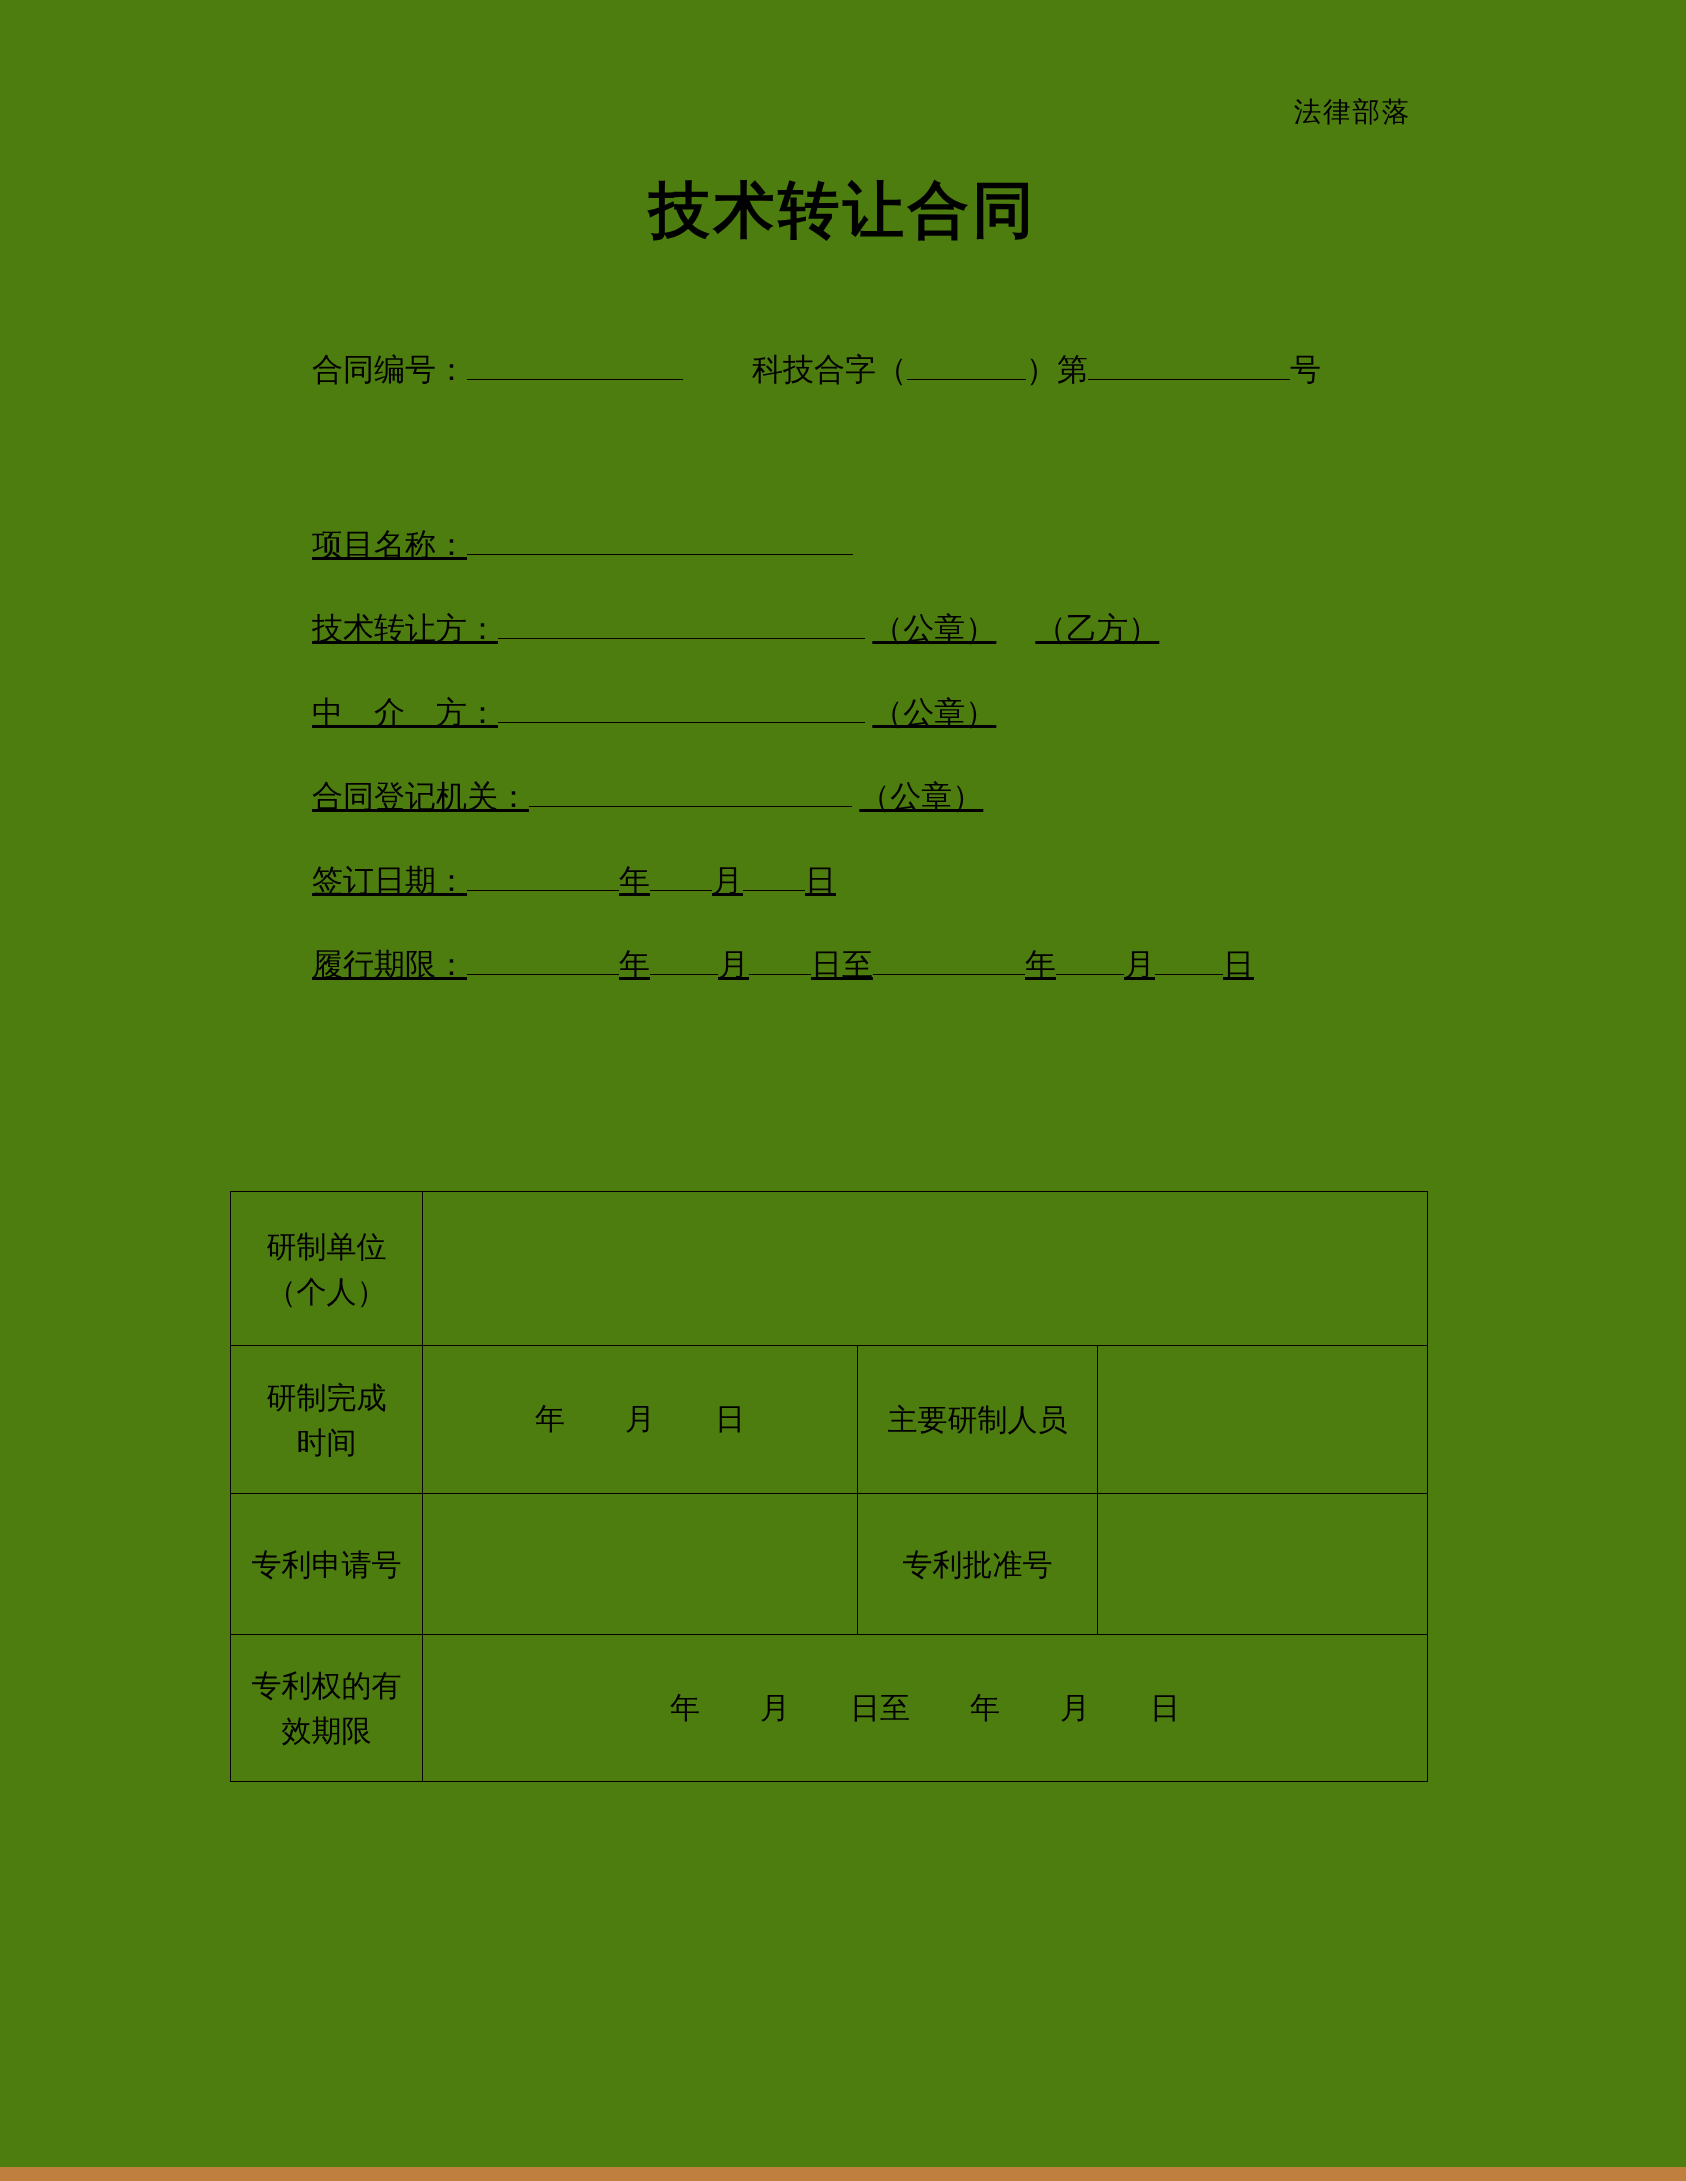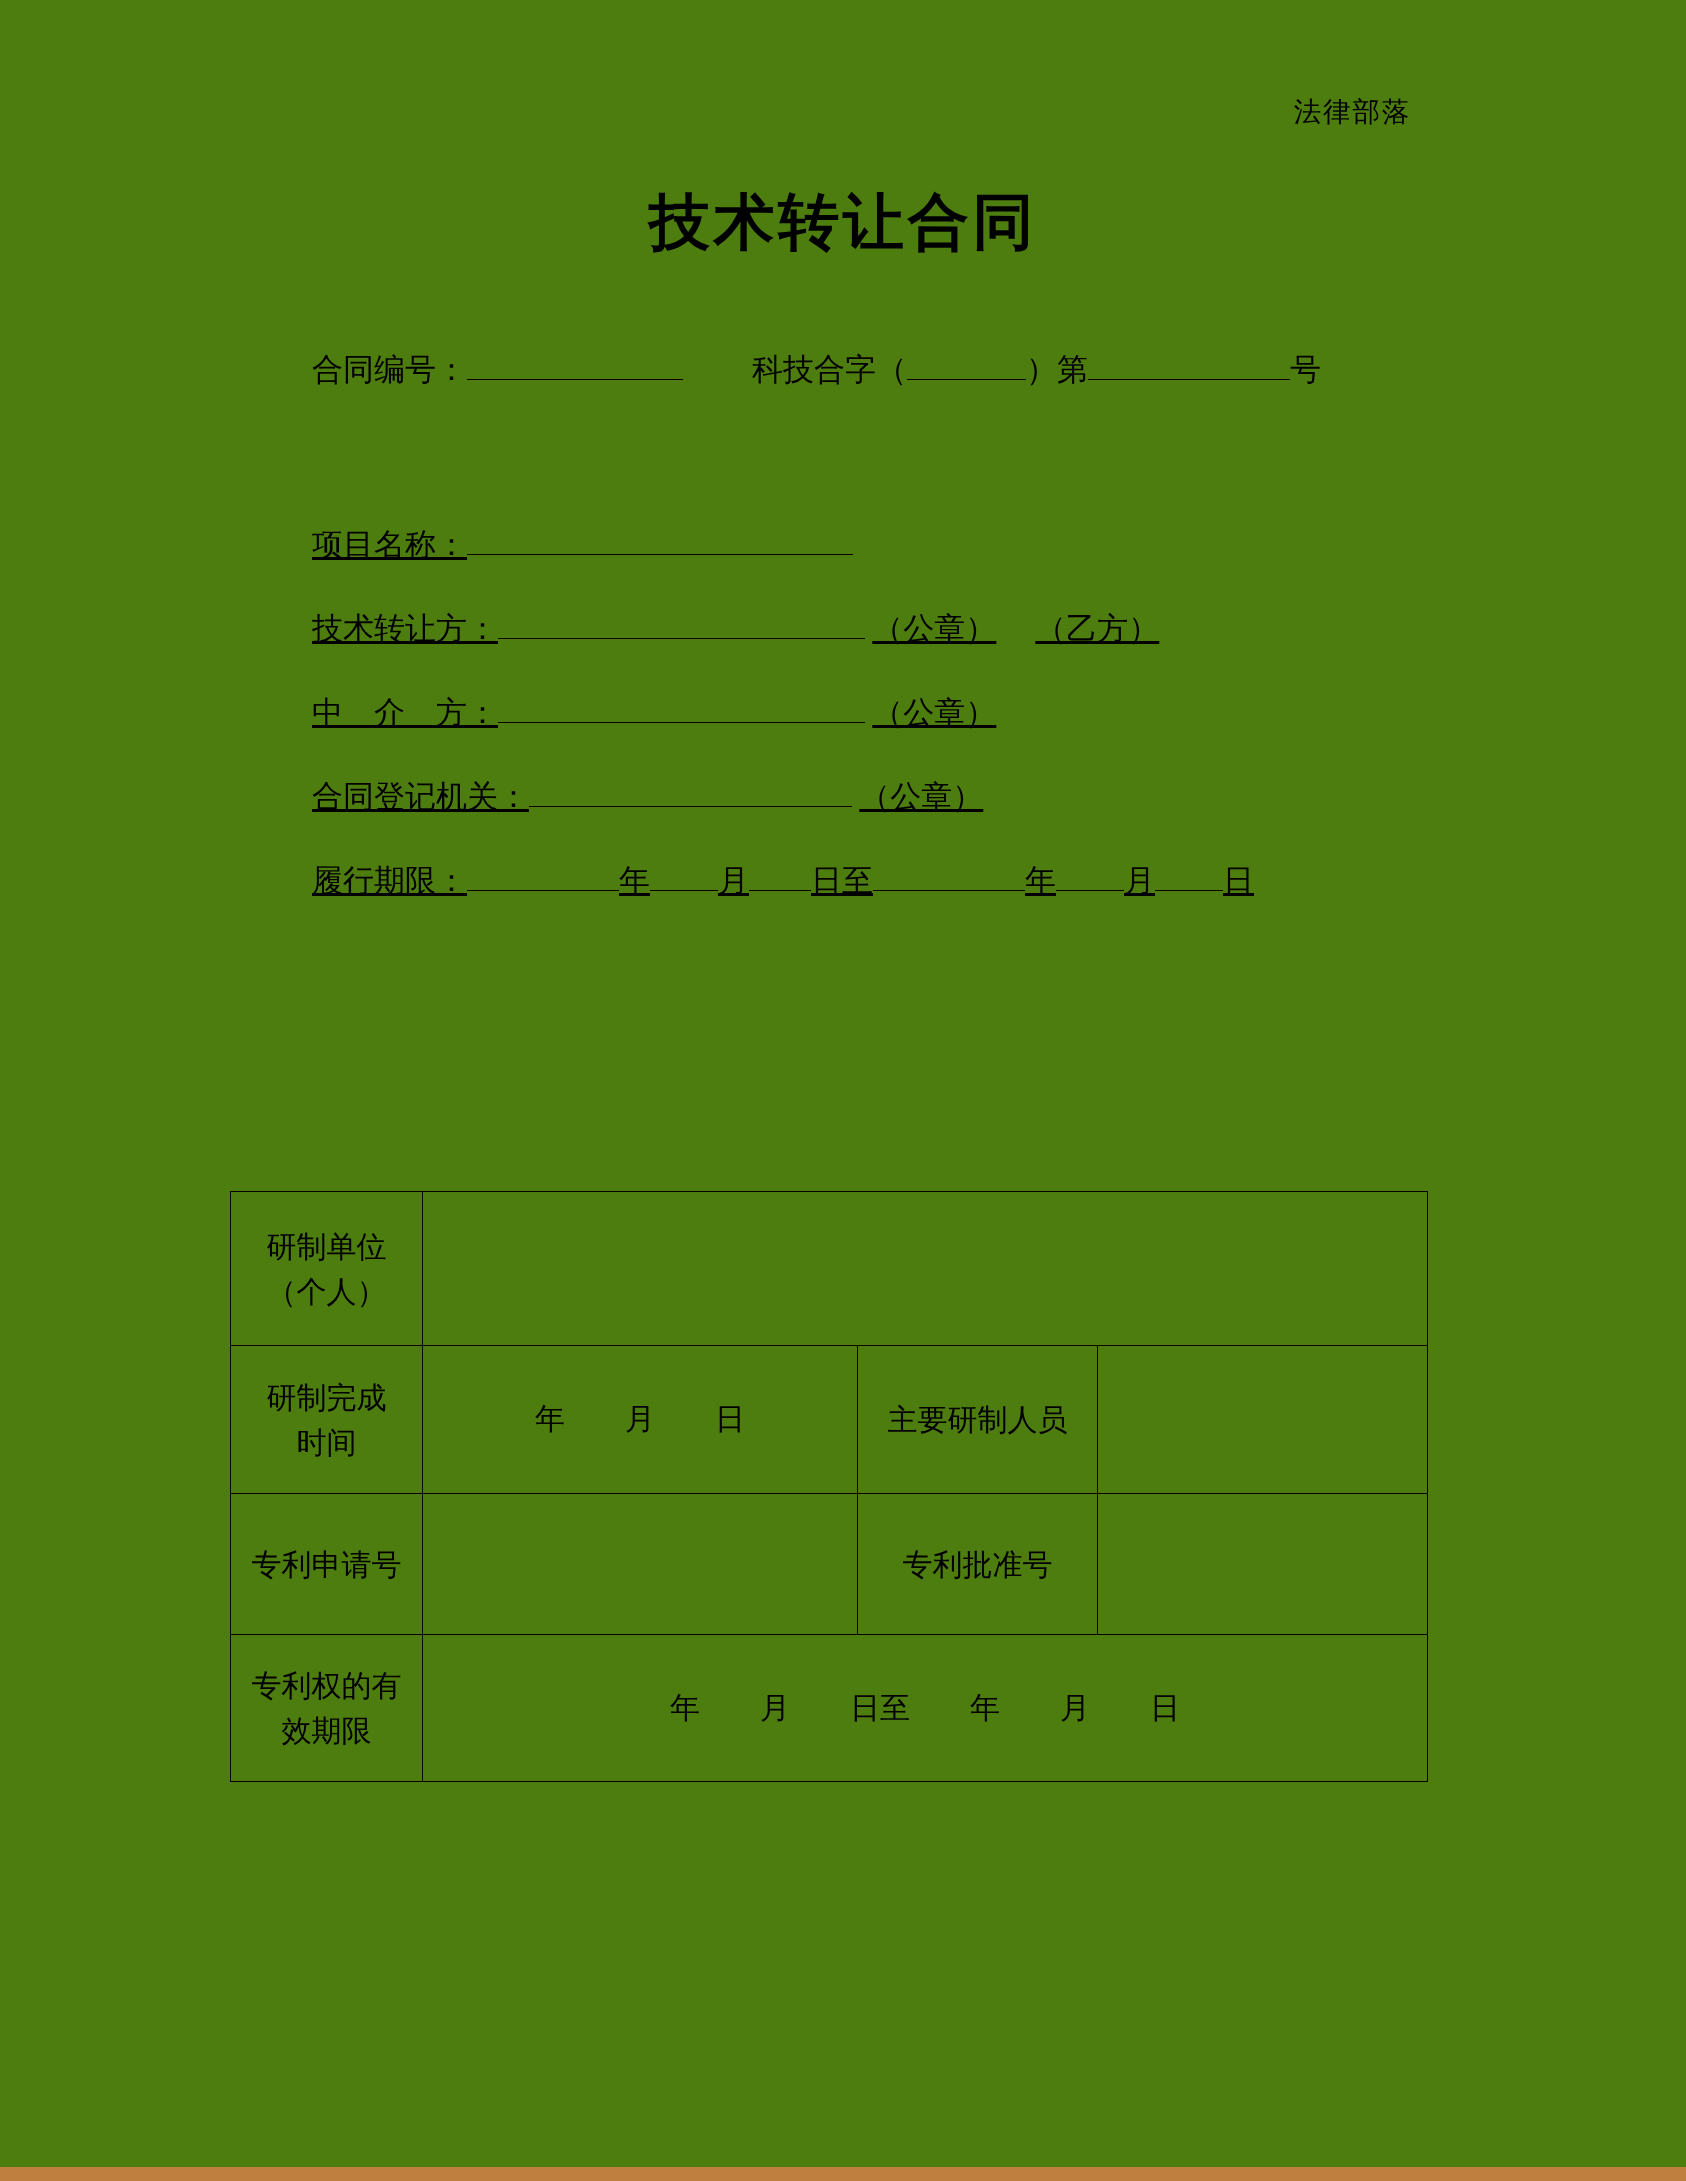--- a/index.html
+++ b/index.html
@@ -22,21 +22,21 @@
   }
   .watermark {
     position: absolute;
     top: 94px;
     right: 275px;
     font-size: 27.5px;
     letter-spacing: 1.8px;
   }
   .title {
     position: absolute;
-    top: 182px;
+    top: 170px;
     left: 0;
     width: 100%;
     margin: 0;
     text-align: center;
     font-family: "Liberation Sans", "DejaVu Sans", sans-serif;
     font-weight: bold;
     font-size: 61px;
     letter-spacing: 3.7px;
   }
   .contract-line {
@@ -129,20 +129,23 @@
     </div>
 
     <div class="field-line">
       <span>中　介　方：</span><span class="blank" style="width:367px"></span><span class="seal">（公章）</span>
     </div>
 
     <div class="field-line">
       <span>合同登记机关：</span><span class="blank" style="width:323px"></span><span class="seal">（公章）</span>
     </div>
 
+    <div class="field-line">
+      <span>签订日期：</span><span class="blank" style="width:152px"></span><span>年</span><span class="blank" style="width:62px"></span><span>月</span><span class="blank" style="width:62px"></span><span>日</span>
+    </div>
 
     <div class="field-line">
       <span>履行期限：</span><span class="blank" style="width:152px"></span><span>年</span><span class="blank" style="width:68px"></span><span>月</span><span class="blank" style="width:62px"></span><span>日至</span><span class="blank" style="width:152px"></span><span>年</span><span class="blank" style="width:68px"></span><span>月</span><span class="blank" style="width:68px"></span><span>日</span>
     </div>
 
   </div>
 
   <table class="info-table">
     <colgroup>
       <col style="width:192px">

